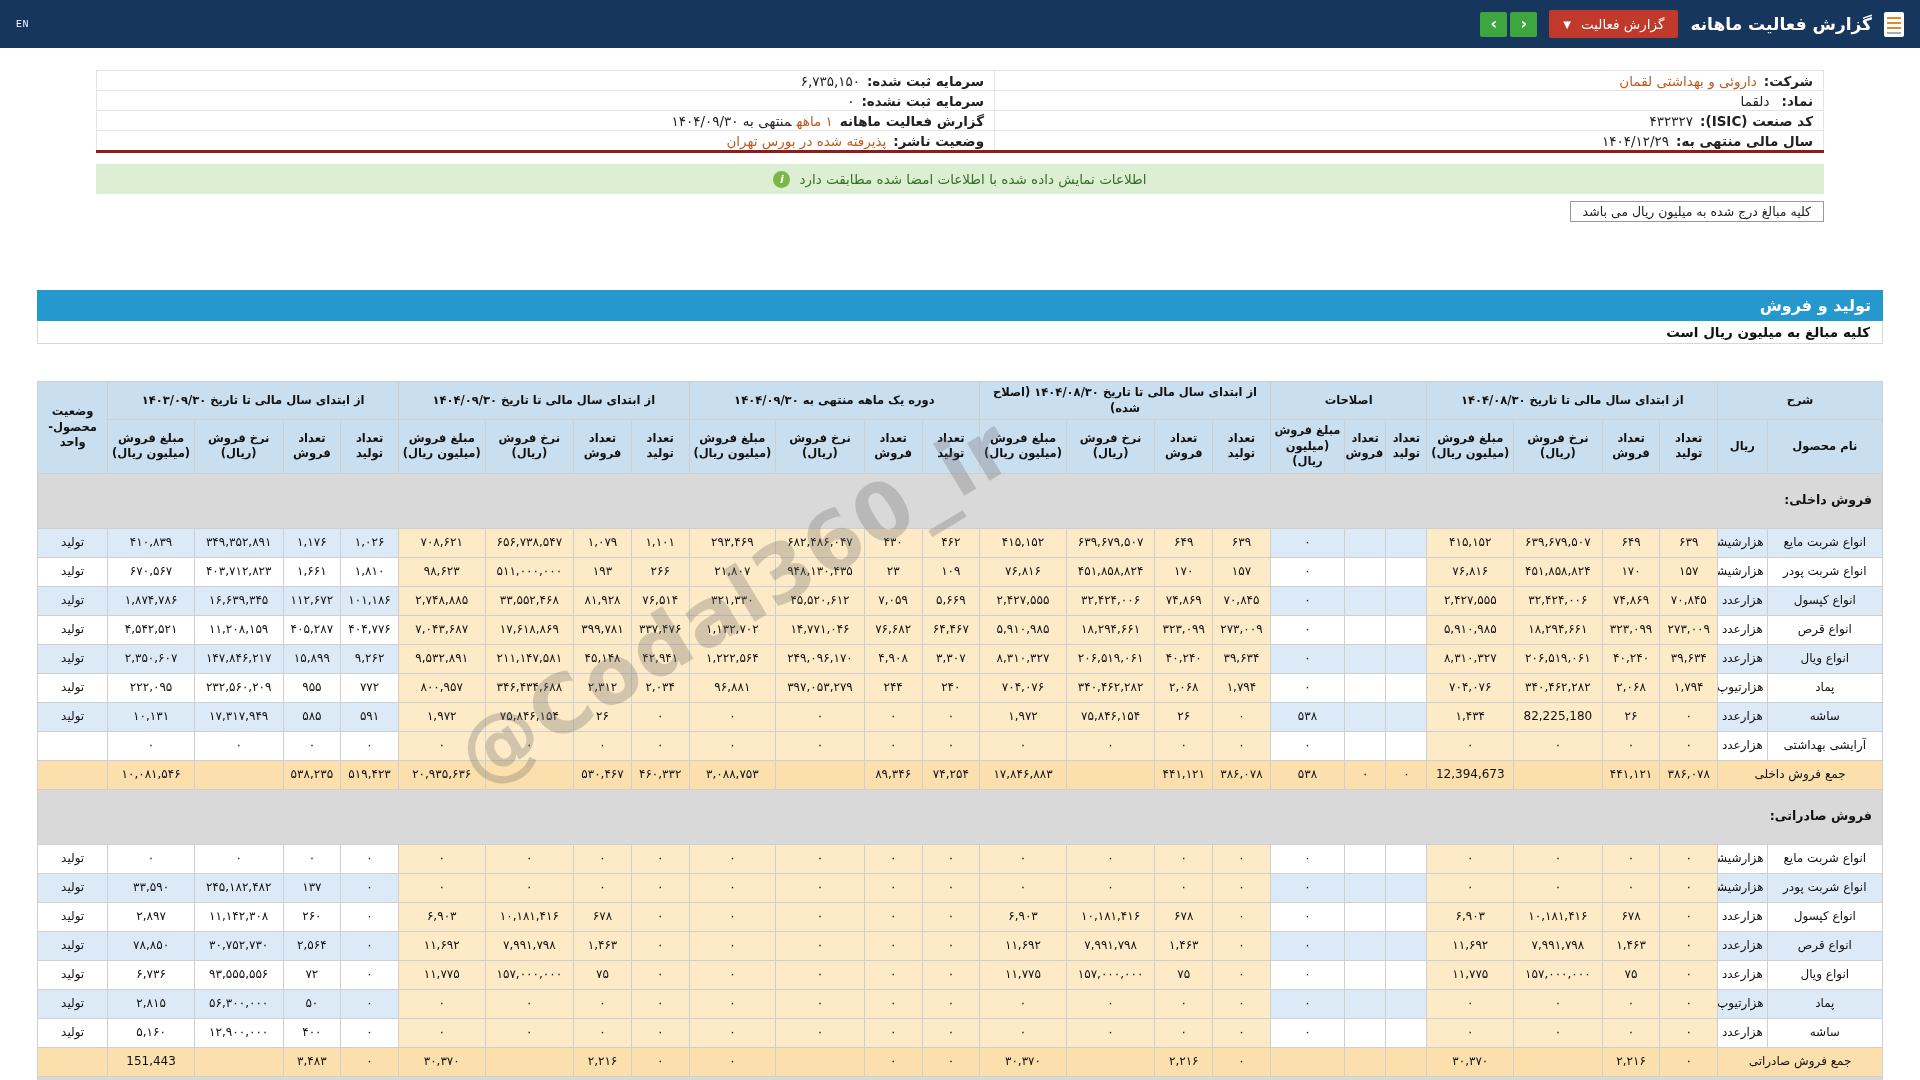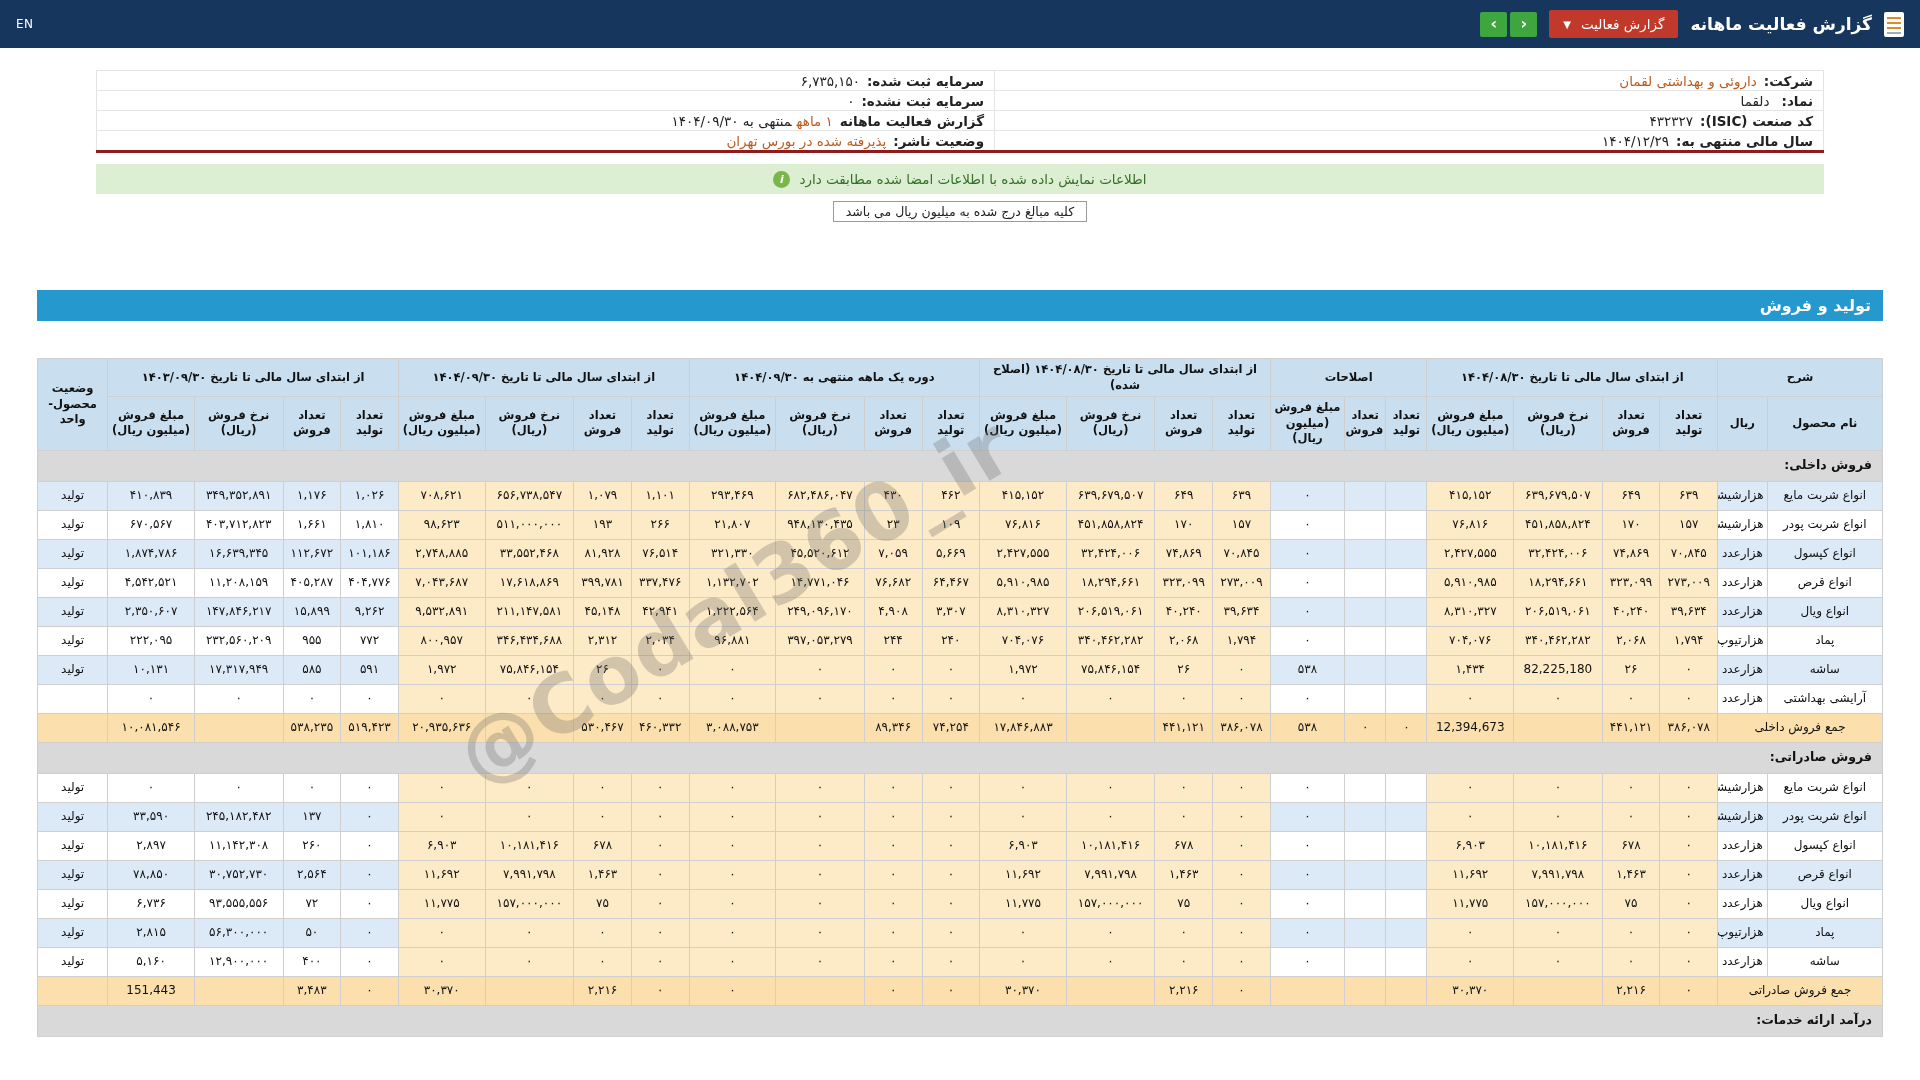--- a/index.html
+++ b/index.html
@@ -10,50 +10,50 @@
   .navbar{height:48px;background:#17365d;display:flex;align-items:center;justify-content:space-between;padding:0 16px;}
   .nav-right{display:flex;align-items:center;gap:12px;}
   .doc-icon{width:20px;height:25px;background:#fff;border-radius:2px;position:relative;display:inline-block;}
   .doc-icon::before{content:"";position:absolute;left:3px;right:3px;top:5px;height:2px;background:#e08a2e;
     box-shadow:0 5px 0 #e08a2e,0 10px 0 #e08a2e,0 15px 0 #9bb0c6;}
   .nav-title{color:#fff;font-size:17px;font-weight:bold;}
   .report-dd{background:#c0392b;color:#fff;border:none;font-size:13.5px;padding:6px 14px;border-radius:2px;display:flex;align-items:center;gap:10px;cursor:pointer;font-family:inherit;}
   .caret{font-size:10px;}
   .nav-arrows{display:flex;gap:3px;direction:ltr;margin-inline-start:26px;}
   .arrow-btn{width:27px;height:25px;background:#3fa53f;color:#fff;border:none;font-size:16px;font-weight:bold;border-radius:2px;cursor:pointer;line-height:1;padding:0;font-family:inherit;}
-  .en{color:#fff;font-size:12px;cursor:pointer;letter-spacing:.5px;}
+  .en{color:#fff;font-size:10px;cursor:pointer;letter-spacing:.5px;font-family:Liberation Mono, monospace;}
 
   
   .wrap{margin:0 96px;}
   .info-table{width:100%;border-collapse:collapse;margin-top:22px;font-size:13.5px;border-bottom:3px solid #8d1d1d;}
   .info-table td{border:1px solid #e4e4e4;padding:0 10px;height:19px;color:#222;}
   td.cell-r{width:48%;}
   .lbl{font-weight:bold;color:#222;margin-left:7px;}
   .accent{color:#bc5a1e;margin-left:5px;}
   .val{color:#222;}
 
   .alert{margin-top:11px;background:#dcefd2;color:#376e2a;font-size:13.5px;height:30px;display:flex;align-items:center;justify-content:center;gap:9px;}
   .info-i{width:17px;height:17px;border-radius:50%;background:#7ab648;color:#fff;font-size:11px;font-weight:bold;display:inline-flex;align-items:center;justify-content:center;font-style:italic;flex:none;}
-  .notebox-row{margin-top:7px;text-align:center;}
+  .notebox-row{margin-top:7px;text-align:right;}
   .notebox{display:inline-block;border:1px solid #9a9a9a;padding:2px 12px;font-size:12.5px;color:#222;}
 
   
   .mainwrap{margin:0 37px;}
   .bluebar{margin-top:68px;background:#2598ce;color:#fff;font-weight:bold;font-size:16px;padding:6px 12px;}
   .amounts{background:#fff;border:1px solid #d8d8d8;border-top:none;font-weight:bold;font-size:13.5px;padding:3px 12px;color:#111;}
 
   table.main{width:100%;table-layout:fixed;border-collapse:collapse;margin-top:37px;}
   .main th,.main td{border:1px solid #cfcfcf;text-align:center;vertical-align:middle;overflow:hidden;}
   .main th{background:#c9dff0;font-size:11.5px;font-weight:bold;padding:3px 2px;color:#111;line-height:1.35;}
   .main td{font-size:12px;padding:3px 3px;height:22px;color:#111;line-height:1.35;}
   tr.rowb td.str{background:#dce9f6;}
   tr.roww td.str{background:#ffffff;}
   .main td.cream{background:#fdeac6;}
   tr.sumr td{background:#fbdfad;}
-  tr.sec td{background:#d9d9d9;text-align:right;font-weight:bold;font-size:12.5px;padding:4px 10px;}
+  tr.sec td{background:#d9d9d9;text-align:right;font-weight:bold;font-size:12.5px;padding:16px 10px;}
 
   .watermark{position:absolute;top:555px;left:420px;transform:rotate(-31deg);font-size:80px;color:rgba(110,110,110,.30);letter-spacing:2px;direction:ltr;pointer-events:none;z-index:5;font-weight:bold;white-space:nowrap;}
 </style>
 </head>
 <body>
 
 <div class="page">
 
   <header class="navbar">
     <div class="nav-right">
@@ -116,20 +116,21 @@
     </div>
 
     <div class="notebox-row">
       <span class="notebox">کلیه مبالغ درج شده به میلیون ریال می باشد</span>
     </div>
   </div>
 
   <div class="mainwrap">
 
     <div class="bluebar">تولید و فروش</div>
+    <div class="amounts">کلیه مبالغ به میلیون ریال است</div>
 
     <table class="main">
         <colgroup>
           <col style="width: 112px;">
           <col style="width: 48px;">
           <col style="width: 56px;">
           <col style="width: 56px;">
           <col style="width: 86px;">
           <col style="width: 84px;">
           <col style="width: 40px;">

